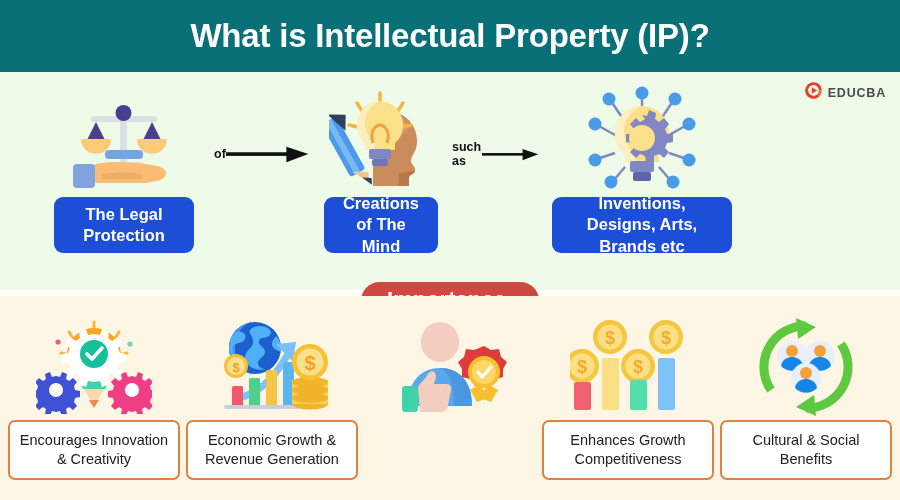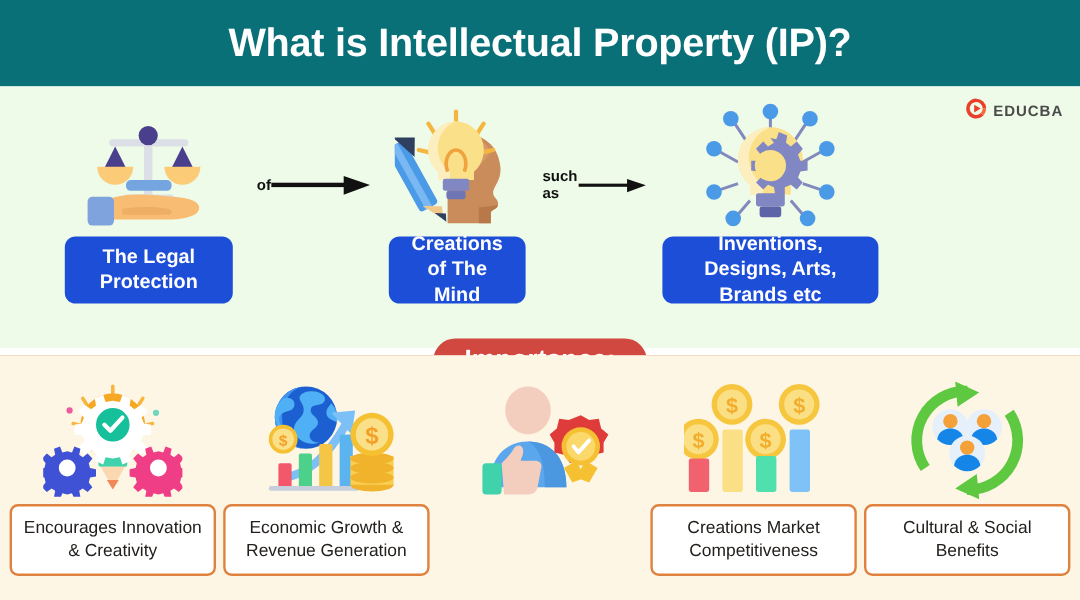--- a/index.html
+++ b/index.html
@@ -411,21 +411,21 @@
             <circle cx="96" cy="17" r="17" fill="#f7c63f"></circle>
             <circle cx="96" cy="17" r="12.5" fill="#fbdf84"></circle>
             <text x="96" y="24" font-family="'Liberation Sans', sans-serif" font-size="18" font-weight="bold" fill="#f2ad2c" text-anchor="middle">$</text>
 
             <rect x="4" y="62" width="17" height="28" rx="2" fill="#f2626e"></rect>
             <rect x="32" y="38" width="17" height="52" rx="2" fill="#fbdf84"></rect>
             <rect x="60" y="60" width="17" height="30" rx="2" fill="#4fe0ae"></rect>
             <rect x="88" y="38" width="17" height="52" rx="2" fill="#7ec2f7"></rect>
           </svg>
         </div>
-        <div class="benefit-box">Creations Market Competitiveness</div>
+        <div class="benefit-box">Enhances Growth Competitiveness</div>
       </div>
 
       <div class="benefit">
         <div class="benefit-icon">
           <svg width="108" height="98" viewBox="0 0 108 98">
 
             <path d="M54 8 A41 41 0 0 0 19 72" fill="none" stroke="#5ec940" stroke-width="9" stroke-linecap="butt"></path>
             <path d="M44 0 l20 9 l-18 12 z" fill="#5ec940"></path>
             <path d="M54 90 A41 41 0 0 0 89 26" fill="none" stroke="#5ec940" stroke-width="9" stroke-linecap="butt"></path>
             <path d="M64 98 l-20 -9 l18 -12 z" fill="#5ec940"></path>

